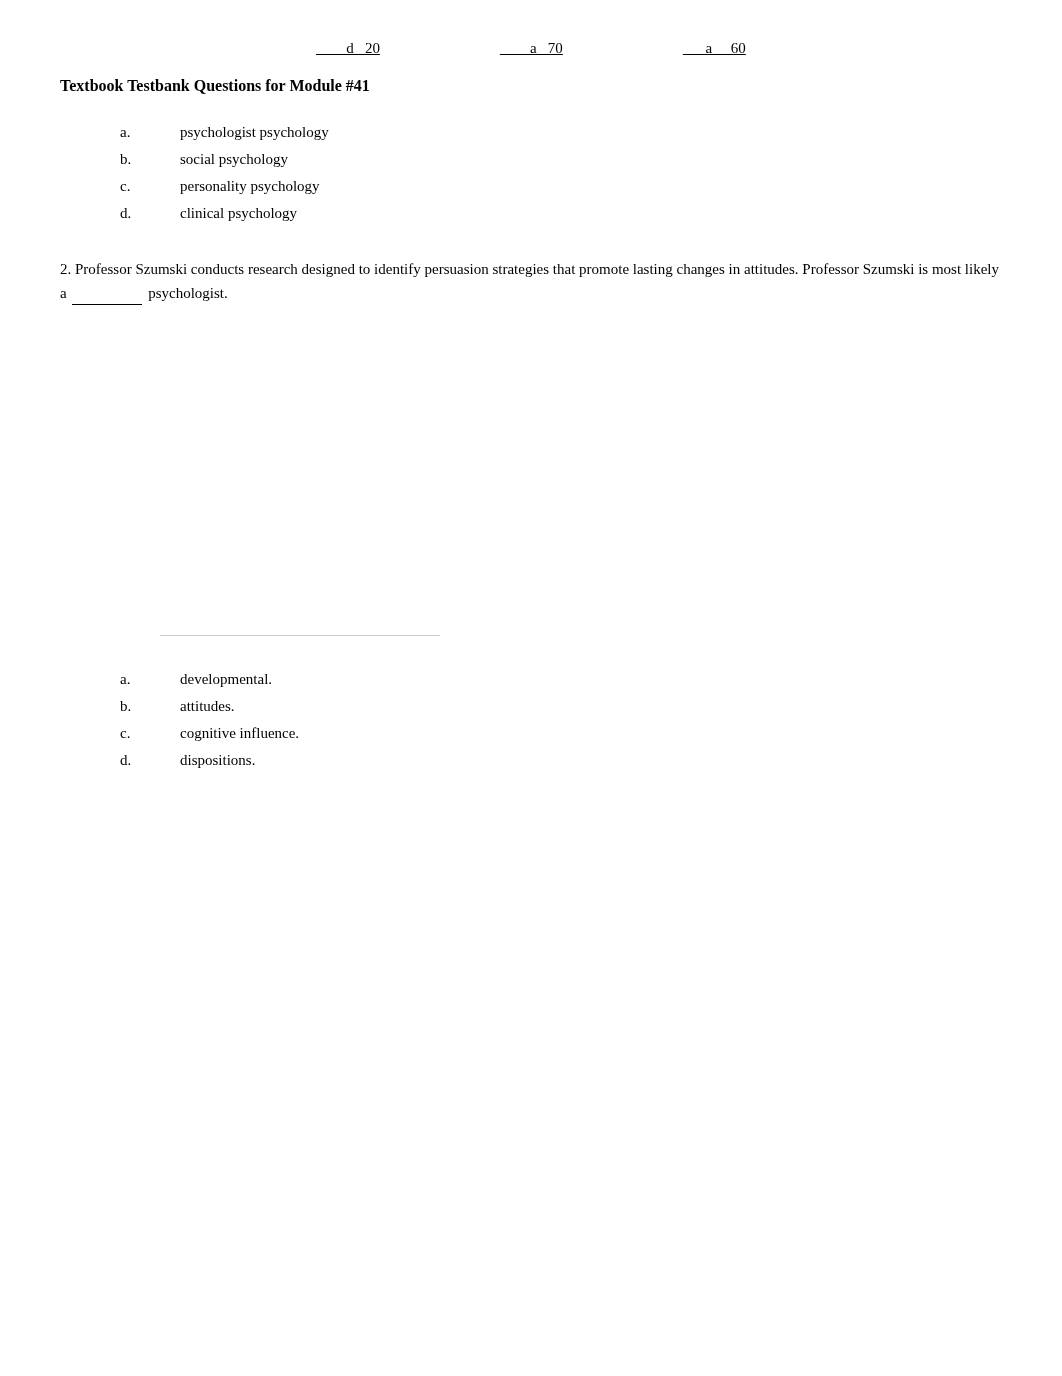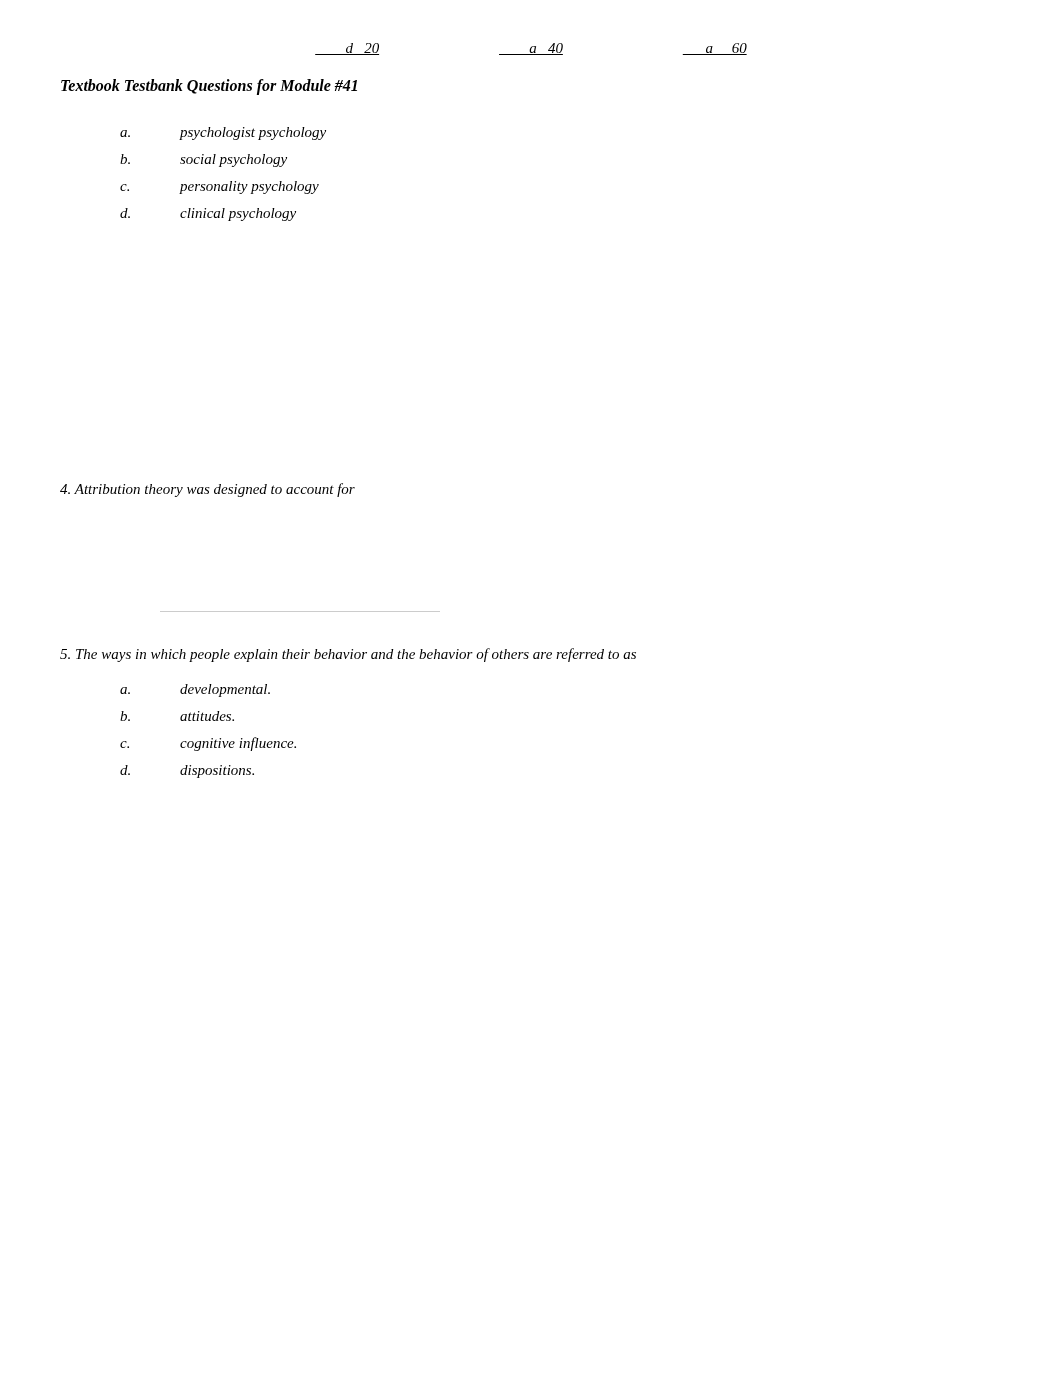--- a/index.html
+++ b/index.html
@@ -1,19 +1,18 @@
 <!DOCTYPE html>
 <html><head>
   <meta charset="utf-8">
   <style>
     * {
       margin: 0;
       padding: 0;
       box-sizing: border-box;
-      font-style: italic;
     }
 
     body {
       font-family: "Times New Roman", Times, serif;
       font-size: 16px;
       background: #ffffff;
       color: #000000;
       width: 1062px;
       min-height: 1376px;
       padding: 40px 60px 60px 60px;
@@ -82,21 +81,21 @@
 
     .spacer {
       height: 80px;
     }
   </style>
 </head>
 <body>
 
 <div class="top-nav">
   <span class="nav-item">____d_ 20</span>
-  <span class="nav-item">____a_ 40</span>
+  <span class="nav-item">____a_ 70</span>
   <span class="nav-item">___a__ 60</span>
 </div>
 
 <div class="page-title">Textbook Testbank Questions for Module #41</div>
 
 <div class="question-block">
   <ul class="answer-list">
     <li>
       <span class="answer-label">a.</span>
       <span>psychologist psychology</span>
@@ -110,41 +109,37 @@
       <span>personality psychology</span>
     </li>
     <li>
       <span class="answer-label">d.</span>
       <span>clinical psychology</span>
     </li>
   </ul>
 </div>
 
 <div class="question-block">
+  <p class="question-text">
+    <span>2.</span>
+    <span> Professor Szumski conducts research designed to identify persuasion strategies that promote lasting changes in attitudes. Professor Szumski is most likely a <span class="blank"></span> psychologist.</span>
+  </p>
   <div class="spacer"></div>
 </div>
 
 <div class="question-block">
   <div class="spacer"></div>
 </div>
 
 <div class="question-block">
-  <p class="question-text">
-    <span>4.</span>
-    <span> Attribution theory was designed to account for</span>
-  </p>
   <div class="spacer"></div>
   <div class="divider-area"></div>
 </div>
 
 <div class="question-block">
-  <p class="question-text">
-    <span>5.</span>
-    <span> The ways in which people explain their behavior and the behavior of others are referred to as</span>
-  </p>
   <ul class="answer-list">
     <li>
       <span class="answer-label">a.</span>
       <span>developmental.</span>
     </li>
     <li>
       <span class="answer-label">b.</span>
       <span>attitudes.</span>
     </li>
     <li>

